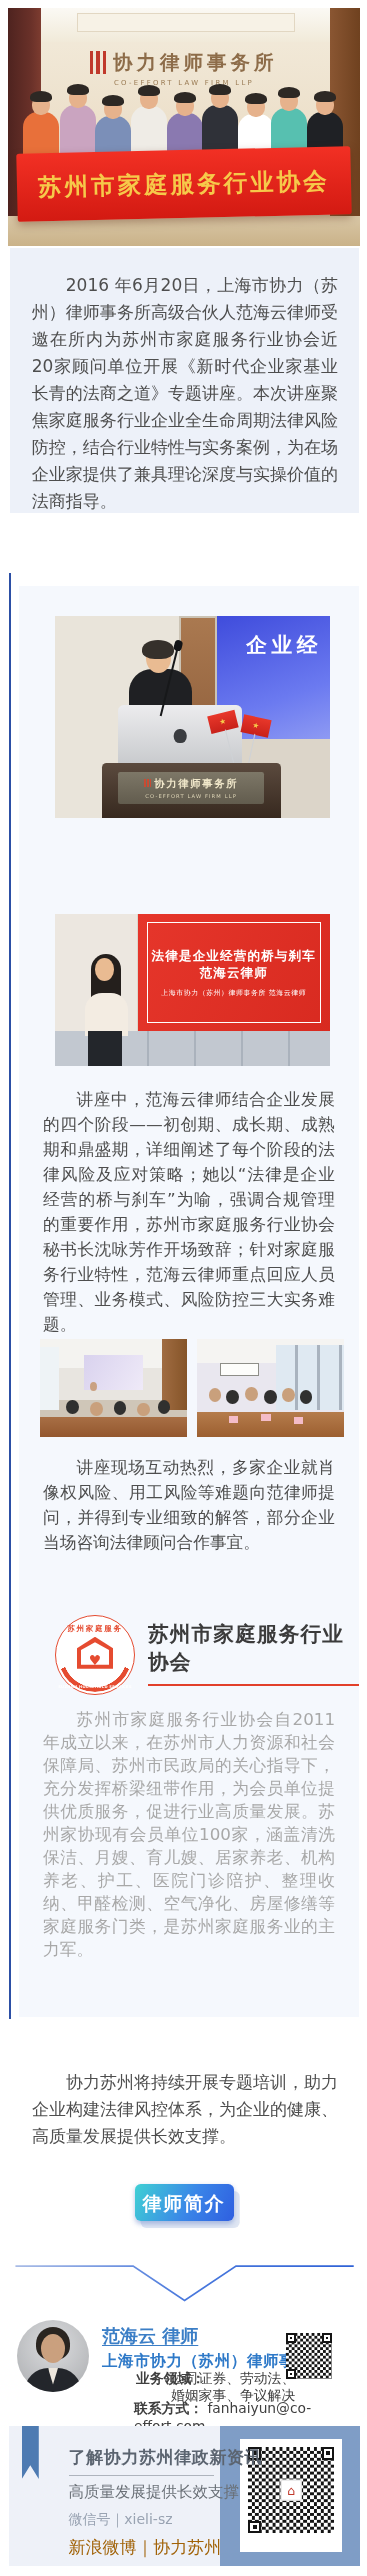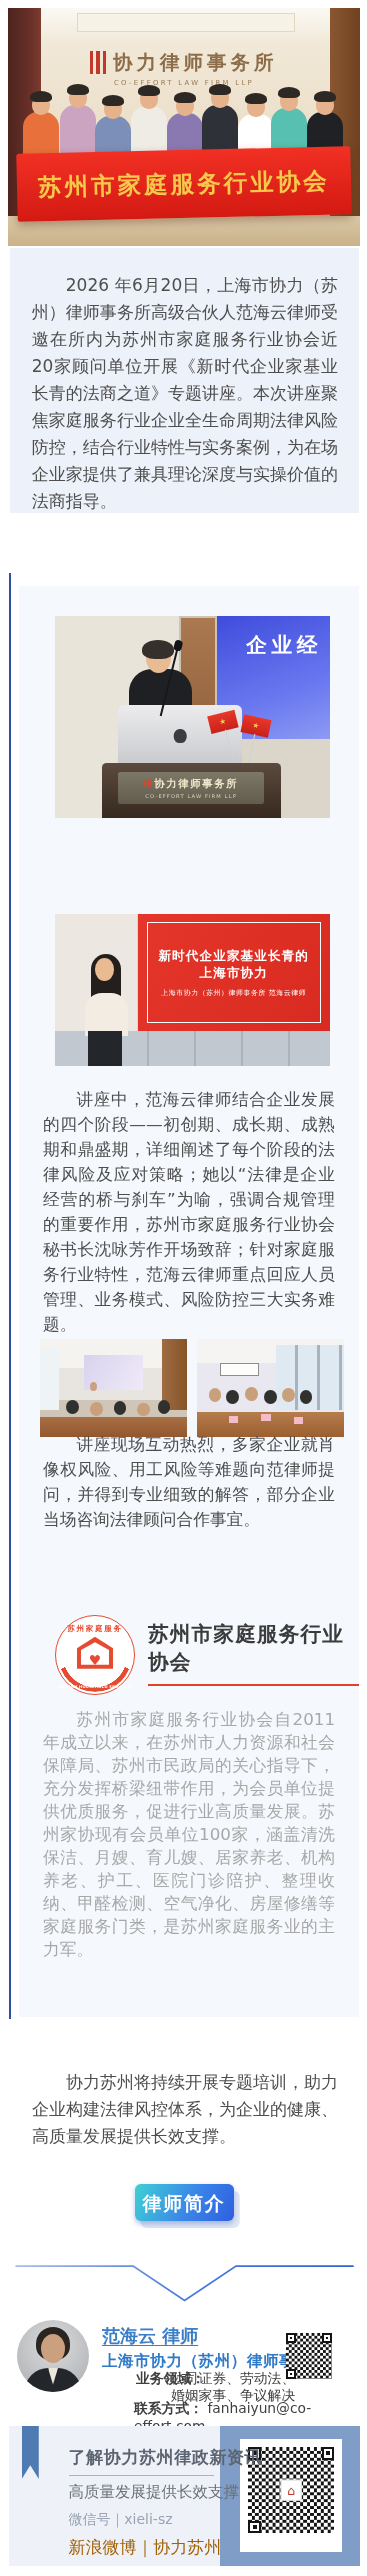--- a/index.html
+++ b/index.html
@@ -60,21 +60,21 @@
   .pp-plate{position:absolute;left:9%;top:16%;width:82%;height:58%;background:linear-gradient(#7d7767,#625c4e);border-radius:2.3px;
         display:flex;flex-direction:column;align-items:center;justify-content:center;}
   .pp-plate .l1{color:#f0e7ca;font-size:10.3px;font-weight:bold;letter-spacing:1.7px;}
   .pp-plate .l1::before{content:"";display:inline-block;width:6.9px;height:8px;margin-right:3.4px;
         background:repeating-linear-gradient(90deg,#c84b33 0 1.7px,transparent 1.7px 2.9px);}
   .pp-plate .l2{color:#ddd4b6;font-size:5.2px;letter-spacing:1.1px;margin-top:1.7px;}
 
   
   .caption{position:absolute;left:24px;top:253px;width:292px;}
   .para-stages{position:absolute;left:24px;top:501px;width:292px;}
-  .para-interaction{position:absolute;left:24px;top:846px;width:292px;}
+  .para-interaction{position:absolute;left:24px;top:869px;width:292px;}
   .card .tight{font-size:16.7px;line-height:25px;}
 
   
   .ph-red{left:36px;top:328px;width:275px;height:152px;background:linear-gradient(90deg,#ece7e0 0 30%,#ddd6cc 30%);}
   .pr-red{position:absolute;left:30%;top:0;right:0;height:77%;background:linear-gradient(120deg,#e6362b,#d82a20);}
   .pr-frame{position:absolute;inset:8px 9.2px;border:1.1px solid #fff;display:flex;flex-direction:column;align-items:center;justify-content:center;}
   .pr-frame .t{color:#fff;font-size:12.6px;font-weight:bold;letter-spacing:1.1px;line-height:17px;}
   .pr-frame .s{color:#fff;font-size:6.9px;margin-top:6.9px;letter-spacing:0.6px;}
   .pr-cab{position:absolute;left:0;bottom:0;width:100%;height:23%;
         background:repeating-linear-gradient(90deg,#c2c8d0 0 45px,#aab2bc 45px 47px);}
@@ -222,21 +222,21 @@
     <div class="person" style="left:299px;top:86px">
         <div class="head"></div>
         <div class="body" style="background:#1f2125"></div>
       </div>
     <div class="banner">
         <span>苏州市家庭服务行业协会</span>
       </div>
   </div>
 
   <section class="intro-panel">
-    <p class="body-text">2026 年6月20日，上海市协力（苏州）律师事务所高级合伙人范海云律师受邀在所内为苏州市家庭服务行业协会近20家顾问单位开展《新时代企业家基业长青的法商之道》专题讲座。本次讲座聚焦家庭服务行业企业全生命周期法律风险防控，结合行业特性与实务案例，为在场企业家提供了兼具理论深度与实操价值的法商指导。</p>
+    <p class="body-text">2016 年6月20日，上海市协力（苏州）律师事务所高级合伙人范海云律师受邀在所内为苏州市家庭服务行业协会近20家顾问单位开展《新时代企业家基业长青的法商之道》专题讲座。本次讲座聚焦家庭服务行业企业全生命周期法律风险防控，结合行业特性与实务案例，为在场企业家提供了兼具理论深度与实操价值的法商指导。</p>
   </section>
 
   <div class="card-accent"></div>
   <section class="card">
 
     <div class="photo ph-podium">
       <div class="pp-door"></div>
       <div class="pp-screen">
         <span class="pp-screen-text">企业经</span>
       </div>
@@ -251,22 +251,22 @@
           <span class="l1">协力律师事务所</span>
           <span class="l2">CO-EFFORT LAW FIRM LLP</span>
         </div>
       </div>
     </div>
 
 
     <div class="photo ph-red">
       <div class="pr-red">
         <div class="pr-frame">
-          <span class="t">新时代企业家基业长青的</span>
-          <span class="t">上海市协力</span>
+          <span class="t">法律是企业经营的桥与刹车</span>
+          <span class="t">范海云律师</span>
           <span class="s">上海市协力（苏州）律师事务所 范海云律师</span>
         </div>
       </div>
       <div class="pr-cab"></div>
       <div class="pr-hair"></div>
       <div class="pr-face"></div>
       <div class="pr-blouse"></div>
       <div class="pr-skirt"></div>
     </div>
 

